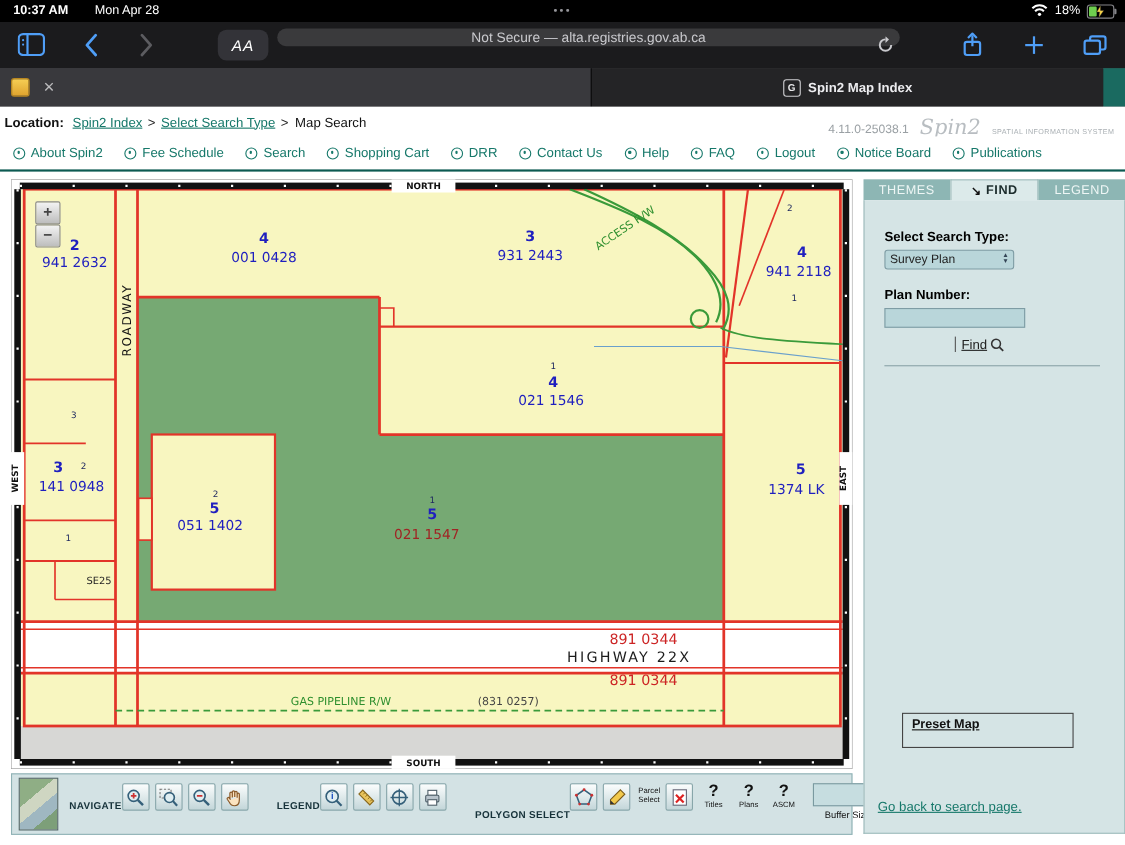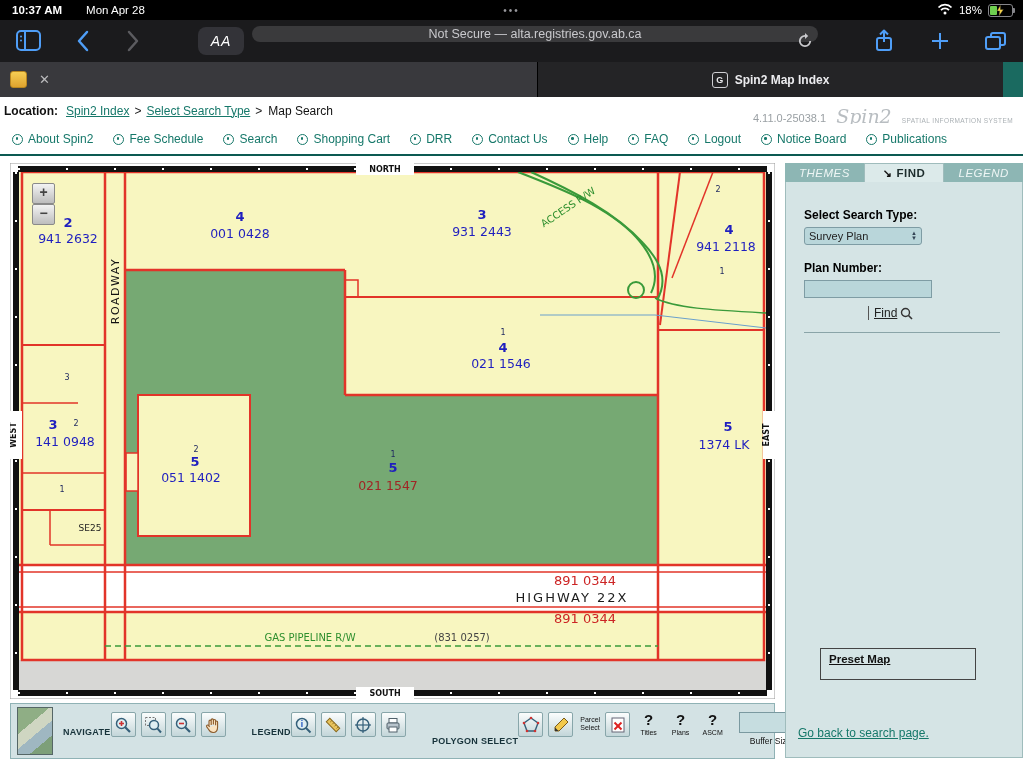--- a/index.html
+++ b/index.html
@@ -103,21 +103,21 @@
   .ps-label{font-size:7px;color:#111;line-height:8px;margin-left:2px;margin-top:4px;}
   .buffer-wrap{display:flex;flex-direction:column;align-items:center;margin-left:8px;}
   .buffer-input{width:72px;height:17px;background:#c6dde0;border:1px solid #7a99a0;}
   .buffer-label{font-size:8.5px;color:#111;margin-top:3px;}
 
   
   #sidebar{left:785px;top:163px;width:238px;height:595px;}
   .side-tabs{display:flex;height:19px;}
   .side-tab{flex:1;display:flex;align-items:center;justify-content:center;font-size:11.5px;
     letter-spacing:0.5px;cursor:pointer;}
-  .side-tab.inactive{background:#8db6b4;color:#eef6f5;font-style:italic;}
+  .side-tab.inactive{background:#8db6b4;color:#eef6f5;}
   .side-tab.active{background:#dceaea;color:#1c2c2c;font-weight:bold;
     border:1px solid #9fbcbc;border-bottom:none;}
   .find-arrow{margin-right:4px;font-size:11px;color:#111;}
   .side-panel{background:#d5e4e5;border:1px solid #9fbcbc;border-top:none;height:576px;
     box-sizing:border-box;padding:10px 0 0 18px;position:relative;}
   .fld-label{font-size:12px;font-weight:bold;color:#000;margin-top:16px;}
   .select-box{margin-top:5px;width:118px;height:18px;background:#b9d6da;border:1px solid #7e9ca4;
     border-radius:3px;display:flex;align-items:center;font-size:11px;color:#222;
     padding:0 4px;box-sizing:border-box;cursor:pointer;}
   .select-arrows{margin-left:auto;font-size:6px;color:#345;line-height:5px;display:flex;

